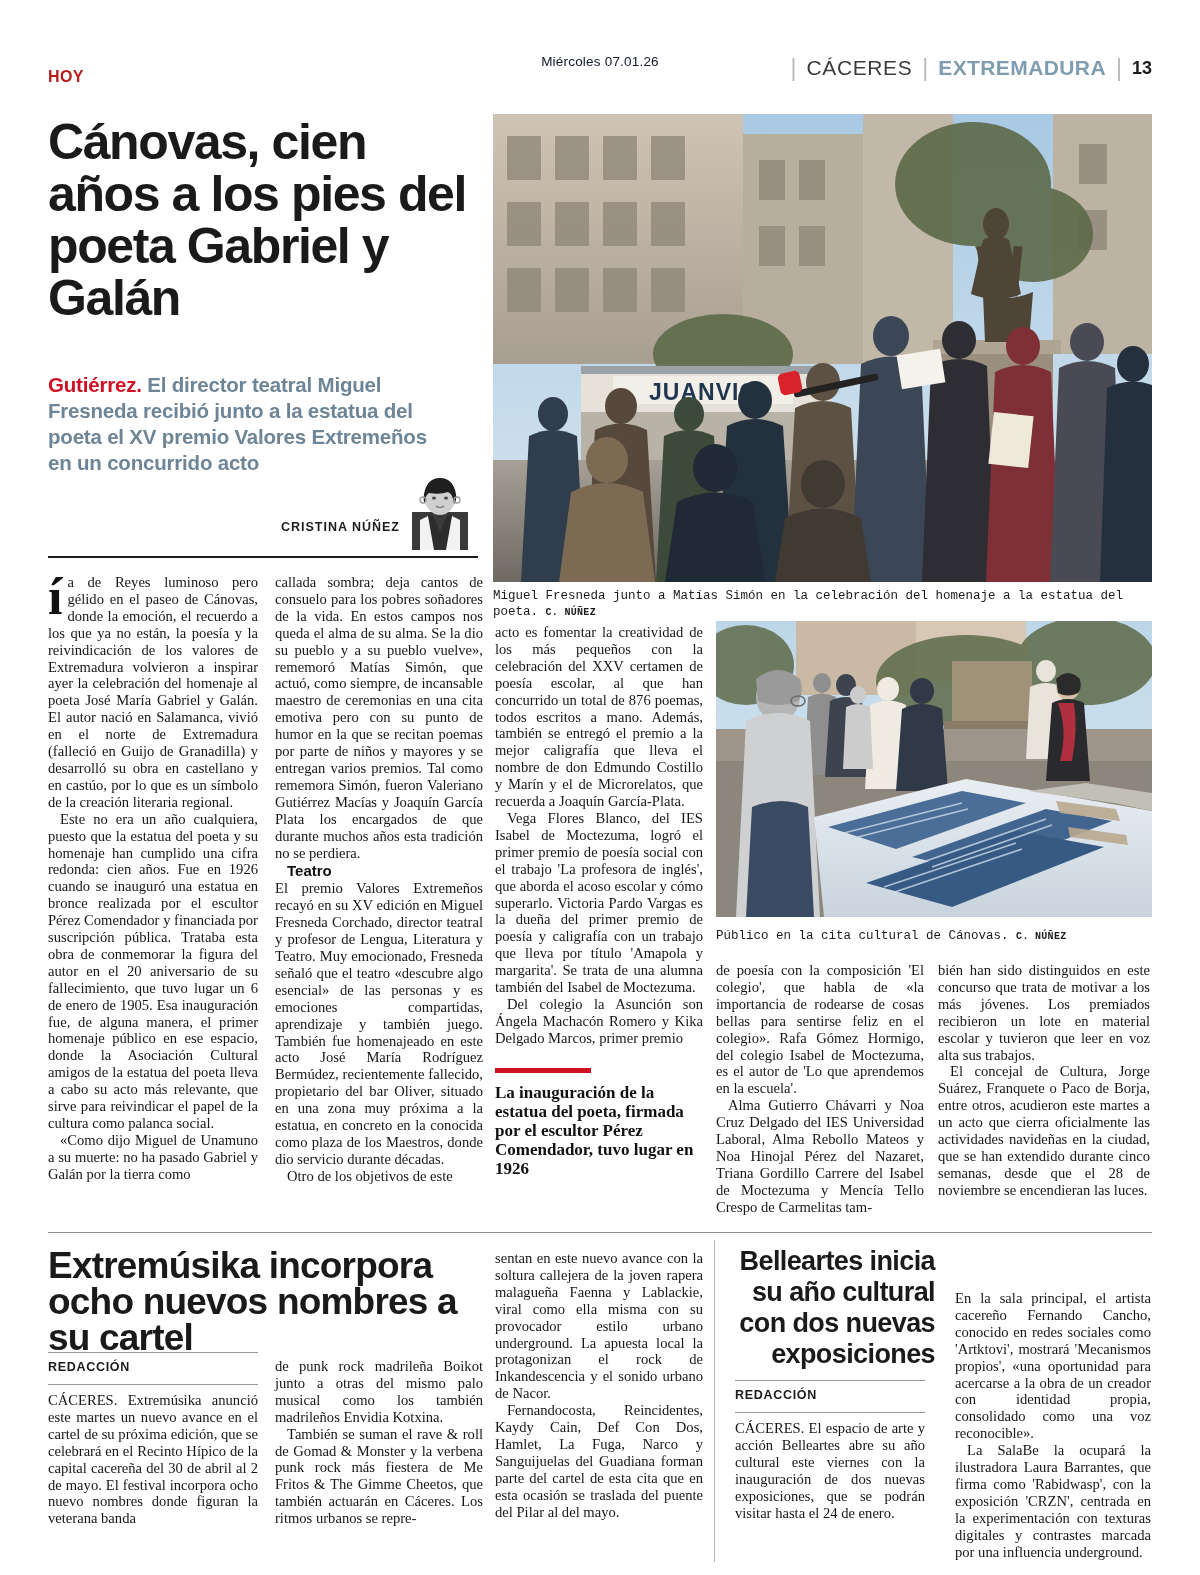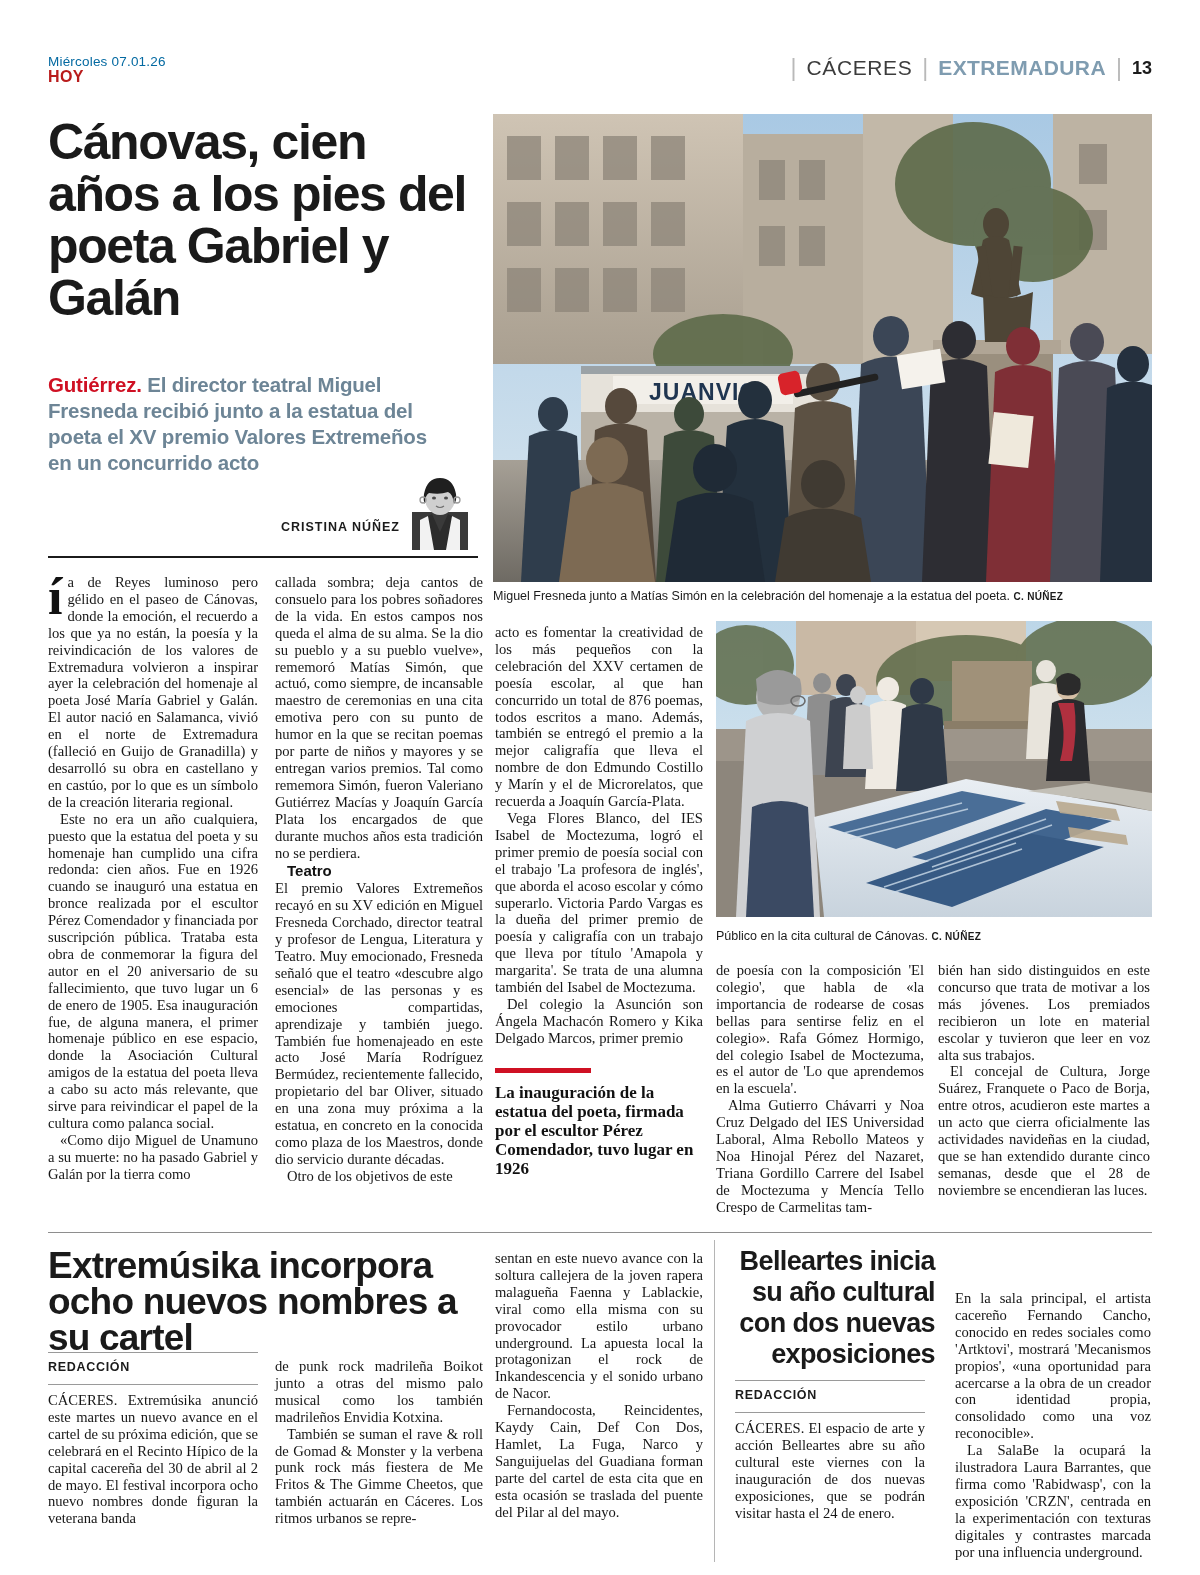--- a/index.html
+++ b/index.html
@@ -12,22 +12,23 @@
     overflow: hidden;
   }
   .page { position: relative; width: 1200px; height: 1575px; padding: 0; }
 
   
   .masthead {
     position: absolute; left: 48px; top: 54px; width: 1104px; height: 40px;
   }
   .md-date {
     font-family: "Liberation Sans", sans-serif;
-    font-size: 13.5px; color: #0369a1; letter-spacing: .2px;
+    font-size: 13.5px; color: #0f172a; letter-spacing: .2px;
     line-height: 15px;
+    text-align: center;
   }
   .md-hoy {
     font-family: Liberation Sans, sans-serif;
     font-weight: bold; font-size: 16px; color: #b91c1c;
     letter-spacing: .4px; line-height: 16px;
   }
   .md-right {
     position: absolute; right: 0; top: 2px;
     display: flex; align-items: center; gap: 10px;
     font-family: "Liberation Sans", sans-serif;
@@ -68,21 +69,21 @@
   .byline-rule {
     position: absolute; left: 48px; top: 556px; width: 430px; height: 2px;
     background: #1b1b1b;
   }
 
   
   .photo { position: absolute; overflow: hidden; background: #b9c8d4; }
   .photo svg { display: block; }
   .caption {
     position: absolute;
-    font-family: Liberation Sans, sans-serif;
+    font-family: Liberation Mono, monospace;
     font-size: 12.5px; line-height: 16px; color: #1b1b1b;
   }
   .caption .credit {
     font-weight: bold; font-size: 10px; letter-spacing: .3px;
   }
 
   
   .col {
     position: absolute;
     font-family: "Liberation Serif", serif;

